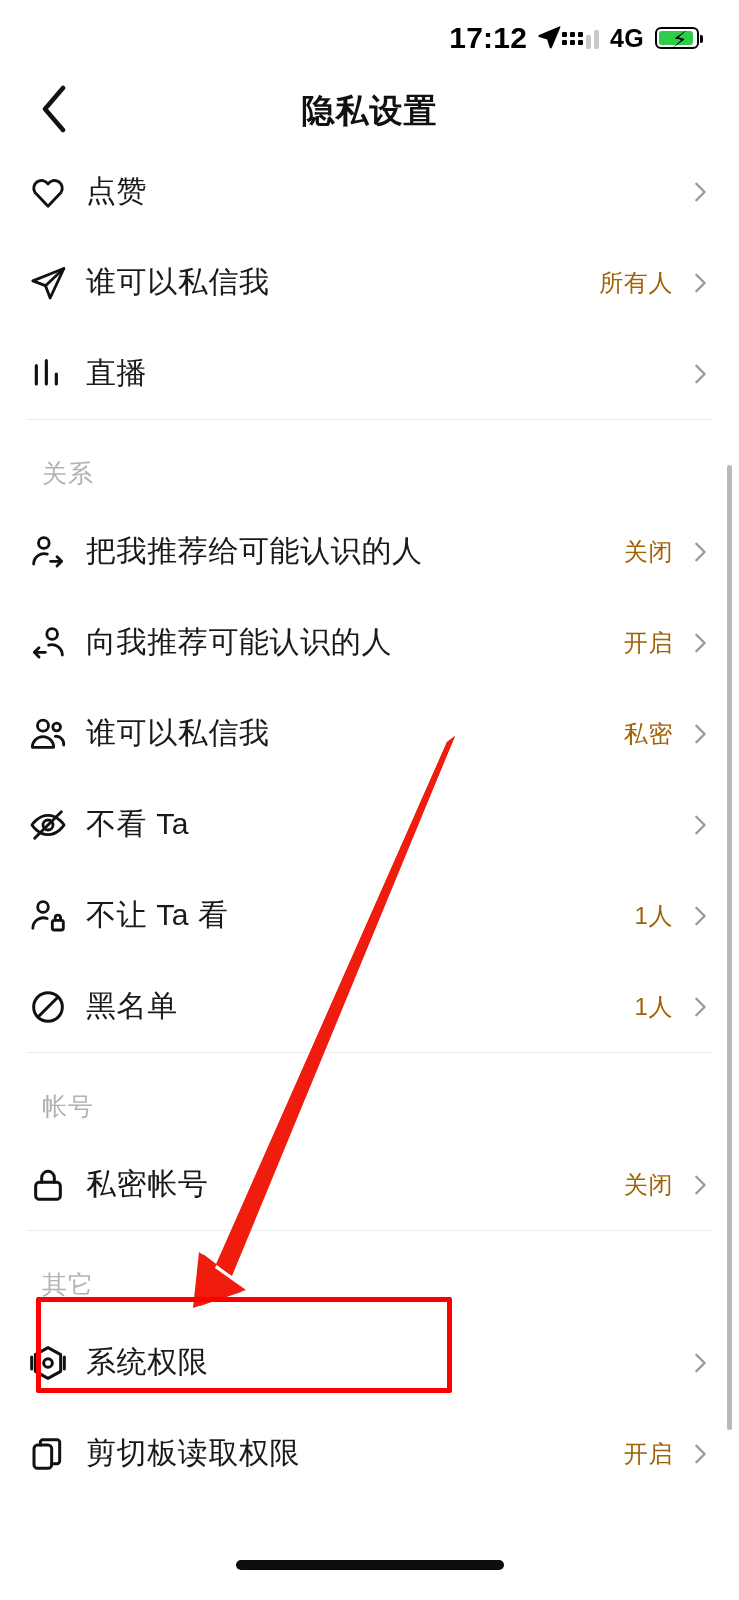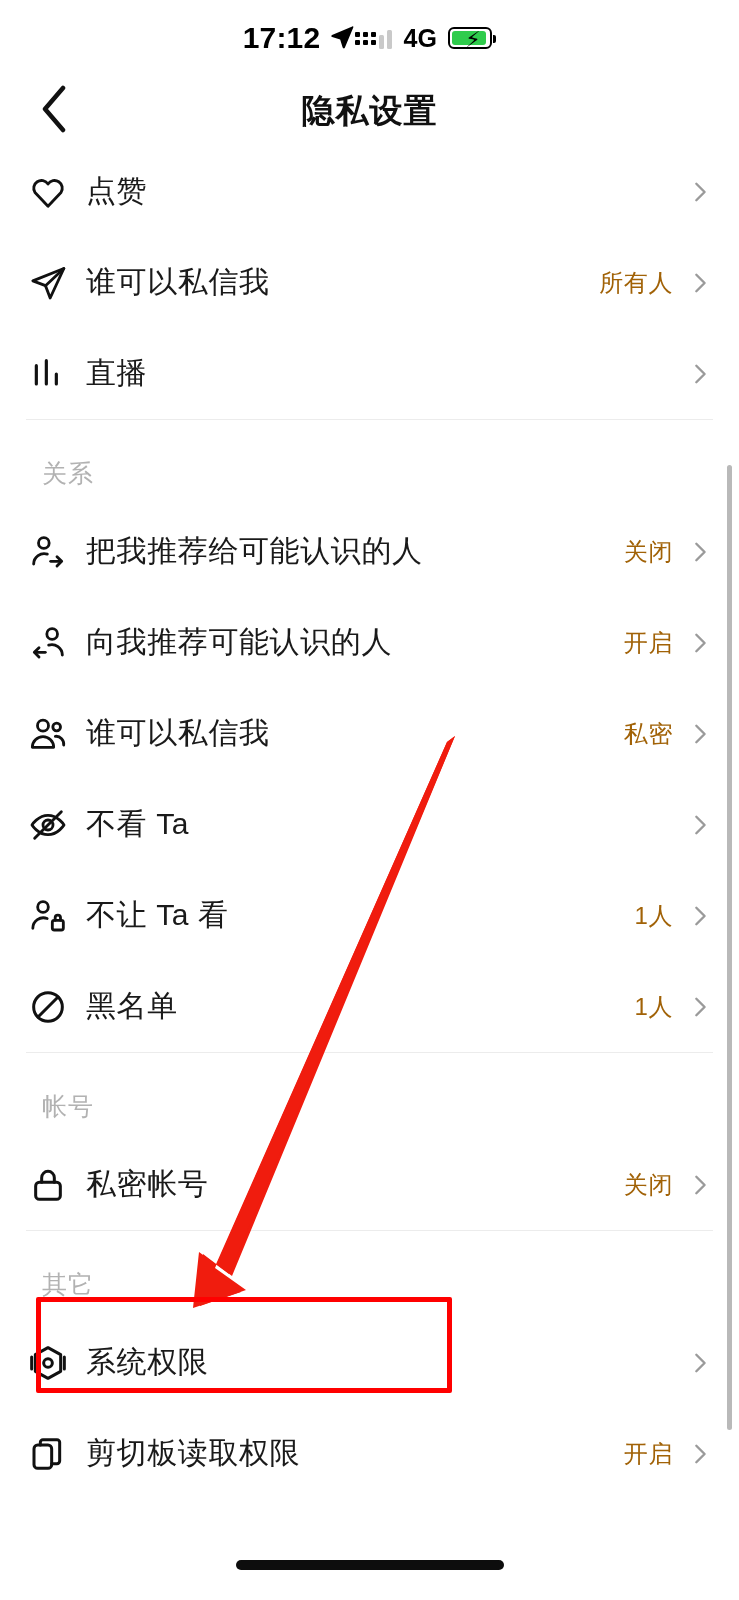--- a/index.html
+++ b/index.html
@@ -7,21 +7,21 @@
   body {
     width:739px; height:1600px; position:relative; overflow:hidden;
     font-family:"Liberation Sans","DejaVu Sans",sans-serif;
     color:#111;
     -webkit-font-smoothing:antialiased;
   }
 
   
   .statusbar{
     position:absolute; top:0; left:0; width:739px; height:76px;
-    display:flex; align-items:center; justify-content:center;
+    display:flex; align-items:center; justify-content:flex-end;
     padding:0 40px 0 36px;
   }
   .sb-left{ display:flex; align-items:center; gap:9px; }
   .sb-time{ font-size:30px; font-weight:700; letter-spacing:0.2px; color:#000; }
   .sb-right{ display:flex; align-items:center; gap:11px; }
   .sig{ display:flex; align-items:flex-end; gap:3px; height:22px;}
   .sig-dots{ display:grid; grid-template-columns:repeat(3,5px); grid-template-rows:repeat(2,5px);
              gap:3px; align-self:center; }
   .sig-dots i{ display:block; width:5px; height:5px; background:#000; border-radius:1px; }
   .sig-bar{ width:5px; background:#c9c9c9; border-radius:1.5px; }

